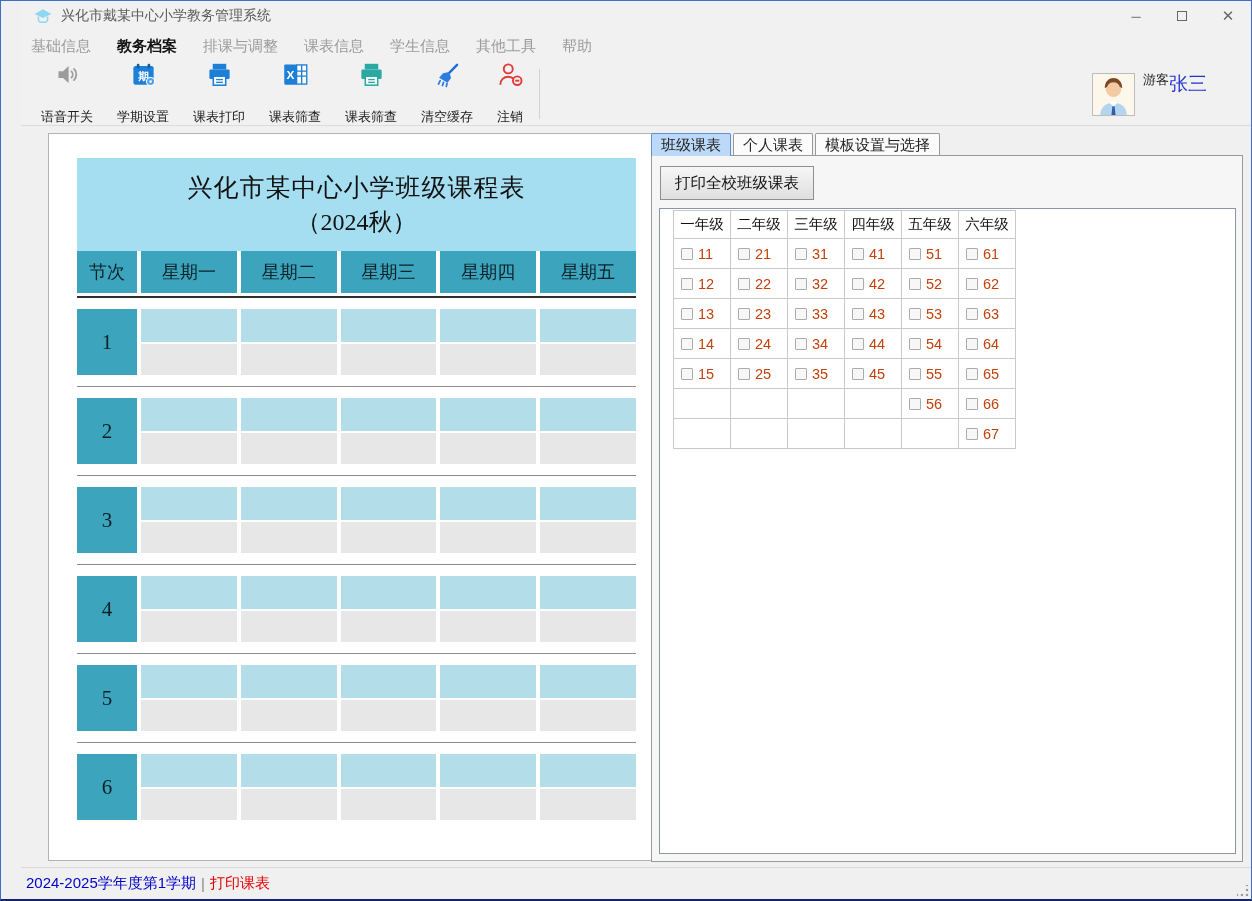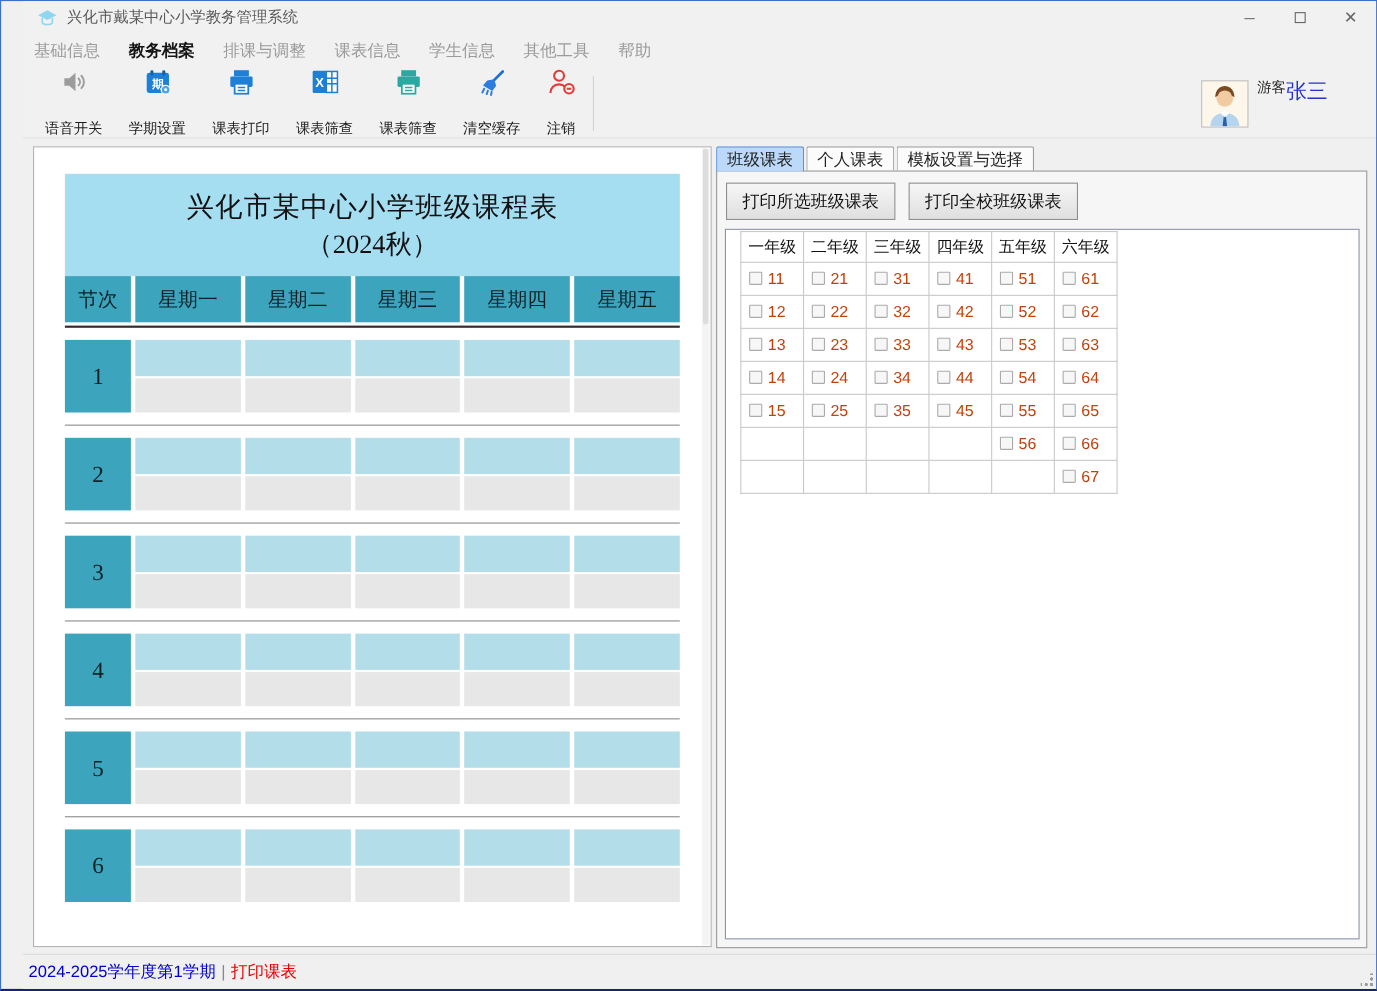--- a/index.html
+++ b/index.html
@@ -31,21 +31,21 @@
   .tool-sep { width:1px; height:50px; background:#d2d2d2; margin-left:4px; }
   .user-area { margin-left:auto; display:flex; align-items:flex-start; gap:8px; margin-right:34px; padding-top:2px; }
   .avatar-box { width:43px; height:43px; border:1px solid #bcbcbc; background:#fdf6ea; overflow:hidden; }
   .user-text { display:flex; flex-direction:row; line-height:1.15; }
   .user-role { font-size:13px; color:#222; }
   .user-name { font-size:19px; color:#2233cc; font-family:"Liberation Serif", serif; }
   
   .toolbar-divider { height:1px; background:#dcdcdc; flex:0 0 auto; }
   .main { flex:1 1 auto; position:relative; background:#f0f0f0; }
   
-  .left-panel { position:absolute; left:9px; top:7px; bottom:6px; width:617px; background:#fff; border:1px solid #b3b3b3; overflow:hidden; }
+  .left-panel { position:absolute; left:27px; top:7px; bottom:6px; width:617px; background:#fff; border:1px solid #b3b3b3; overflow:hidden; }
   .lp-scrollbar { position:absolute; right:1px; top:1px; bottom:1px; width:7px; background:#f4f4f4; }
   .lp-scrollbar .thumb { position:absolute; top:0; left:1px; width:5px; height:160px; background:#dedede; border-radius:3px; }
   .sheet { padding:24px 28px 0 28px; font-family:"Liberation Serif", serif; }
   .tt-titlebox { height:93px; background:#a5ddf1; display:flex; flex-direction:column; align-items:center; justify-content:center; }
   .tt-title1 { font-size:25px; color:#111; letter-spacing:1px; }
   .tt-title2 { font-size:24px; color:#111; margin-top:2px; }
   .tt-headrow { display:flex; gap:4px; }
   .tt-hcell { height:42px; background:#3ca4bd; color:#0c2026; display:flex; align-items:center; justify-content:center; font-size:18px; }
   .tt-hcell.first { flex:0 0 60px; }
   .tt-hcell.day { flex:1 1 0; }
@@ -372,21 +372,20 @@
     </div>
 
     <div class="right-panel">
       <div class="tabs">
           <div class="tab active">班级课表</div>
           <div class="tab">个人课表</div>
           <div class="tab">模板设置与选择</div>
         </div>
       <div class="tab-page">
         <div class="btn-row">
-          <button class="push-btn">打印所选班级课表</button>
           <button class="push-btn">打印全校班级课表</button>
         </div>
         <div class="inner-panel">
           <table class="grade-table">
             <thead>
                 <tr id="grade-head-row">
                   <th>一年级</th>
                   <th>二年级</th>
                   <th>三年级</th>
                   <th>四年级</th>

